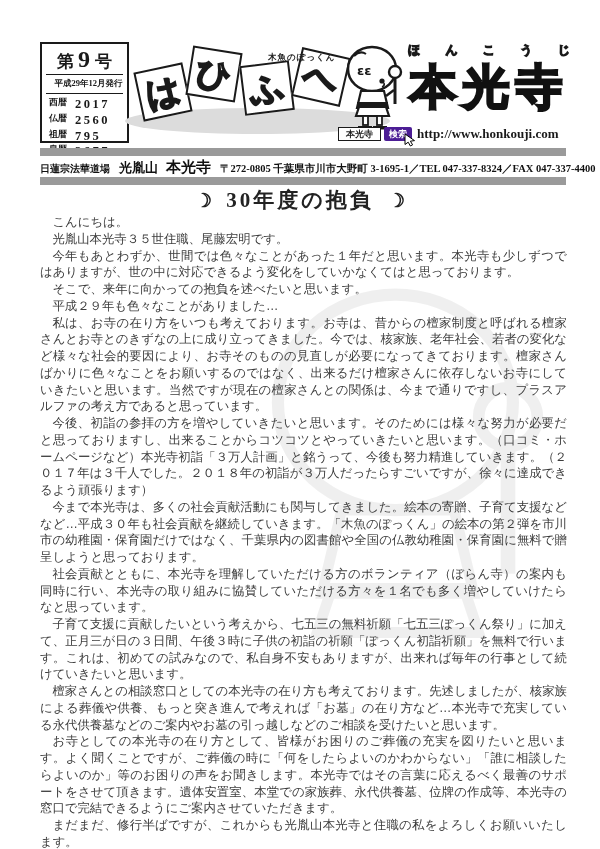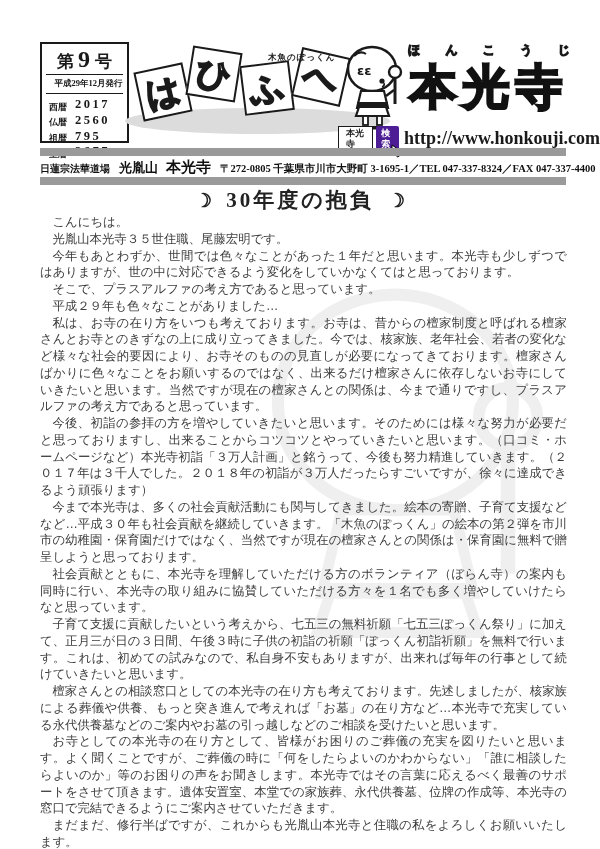--- a/index.html
+++ b/index.html
@@ -11,21 +11,21 @@
 
   .issue-box{position:absolute;left:40px;top:42px;width:89px;height:101px;
              border:2.5px solid #1a1a1a;background:#fff;box-sizing:border-box;
              font-family:"Liberation Serif","DejaVu Serif",serif;text-align:center;}
   .issue-no{padding-top:2px;font-weight:bold;line-height:1.1;}
   .issue-no .pfx,.issue-no .sfx{font-size:17px;}
   .issue-no .num{font-size:24px;letter-spacing:1px;}
   .issue-rule{border-top:1.5px solid #1a1a1a;margin:2px 4px;}
   .pub-date{font-size:8.5px;font-weight:bold;letter-spacing:0;padding:1px 0 1px 8px;}
   .era-table{padding:1px 6px 0 7px;}
-  .era-row{display:flex;align-items:flex-end;line-height:1.25;}
+  .era-row{display:flex;align-items:flex-start;line-height:1.25;}
   .era-label{font-size:9px;font-weight:bold;width:22px;text-align:left;}
   .era-value{font-size:12.5px;font-weight:bold;letter-spacing:2.5px;margin-left:4px;}
 
   .tile-shadow{position:absolute;left:125px;top:108px;width:265px;height:26px;
                background:#dcdcdc;border-radius:50%;}
 
   .tile{position:absolute;width:50px;height:50px;background:#fff;border:2.5px solid #1a1a1a;
         display:flex;align-items:center;justify-content:center;box-sizing:border-box;}
   .tile-char{font-size:34px;font-weight:bold;color:#fff;
              -webkit-text-stroke:2px #1a1a1a;line-height:1;}
@@ -45,21 +45,21 @@
                letter-spacing:6px;line-height:1.1;-webkit-text-stroke:2.5px #111;
                font-family:"Liberation Sans","DejaVu Sans",sans-serif;}
 
   .searchbar{position:absolute;left:338px;top:126px;display:flex;align-items:center;}
   .query-box{border:1.5px solid #1a1a1a;font-size:9px;font-weight:bold;
              font-family:"Liberation Serif","DejaVu Serif",serif;
              padding:1px 7px;background:#fff;line-height:1.2;}
   .search-chip{position:relative;background:#4c1d95;color:#fff;font-size:9px;font-weight:bold;
                padding:2px 5px;margin-left:3px;line-height:1.2;border-radius:2px;}
   .search-chip svg{position:absolute;right:-4px;bottom:-6px;}
-  .url{margin-left:5px;font-size:18px;font-weight:bold;
+  .url{margin-left:5px;font-size:13px;font-weight:bold;
        font-family:"Liberation Serif","DejaVu Serif",serif;letter-spacing:0;}
 
   
   .bar{position:absolute;left:40px;width:526px;height:8px;background:#9a9a9a;}
   .bar1{top:148px;}
   .bar2{top:177px;}
   .address{position:absolute;left:40px;top:158px;width:526px;white-space:nowrap;
            font-family:"Liberation Serif","DejaVu Serif",serif;font-weight:bold;color:#111;}
   .address .sect{font-size:10px;}
   .address .mount{font-size:13px;margin-left:5px;}
@@ -195,25 +195,25 @@
       <line x1="49" y1="60" x2="49" y2="33" stroke="#000" stroke-width="3"></line>
       <path d="M15 47 L38 47 L42 64 L11 64 Z" fill="none" stroke="#000" stroke-width="2.2"></path>
       <path d="M13 63 L40 63 L43 72 L10 72 Z" fill="none" stroke="#000" stroke-width="2.2"></path>
     </svg>
   </div>
 
   <main class="body-text">
     <p>こんにちは。</p>
     <p>光胤山本光寺３５世住職、尾藤宏明です。</p>
     <p>今年もあとわずか、世間では色々なことがあった１年だと思います。本光寺も少しずつではありますが、世の中に対応できるよう変化をしていかなくてはと思っております。</p>
-    <p>そこで、プラスアルファの考え方であると思っています。</p>
+    <p>そこで、来年に向かっての抱負を述べたいと思います。</p>
     <p>平成２９年も色々なことがありました…</p>
     <p>私は、お寺の在り方をいつも考えております。お寺は、昔からの檀家制度と呼ばれる檀家さんとお寺とのきずなの上に成り立ってきました。今では、核家族、老年社会、若者の変化など様々な社会的要因により、お寺そのものの見直しが必要になってきております。檀家さんばかりに色々なことをお願いするのではなく、出来るだけ檀家さんに依存しないお寺にしていきたいと思います。当然ですが現在の檀家さんとの関係は、今まで通りですし、プラスアルファの考え方であると思っています。</p>
     <p>今後、初詣の参拝の方を増やしていきたいと思います。そのためには様々な努力が必要だと思っておりますし、出来ることからコツコツとやっていきたいと思います。（口コミ・ホームページなど）本光寺初詣「３万人計画」と銘うって、今後も努力精進していきます。（２０１７年は３千人でした。２０１８年の初詣が３万人だったらすごいですが、徐々に達成できるよう頑張ります）</p>
-    <p>今まで本光寺は、多くの社会貢献活動にも関与してきました。絵本の寄贈、子育て支援などなど…平成３０年も社会貢献を継続していきます。「木魚のぽっくん」の絵本の第２弾を市川市の幼稚園・保育園だけではなく、当然ですが現在の檀家さんとの関係は・保育園に無料で贈呈しようと思っております。</p>
+    <p>今まで本光寺は、多くの社会貢献活動にも関与してきました。絵本の寄贈、子育て支援などなど…平成３０年も社会貢献を継続していきます。「木魚のぽっくん」の絵本の第２弾を市川市の幼稚園・保育園だけではなく、千葉県内の図書館や全国の仏教幼稚園・保育園に無料で贈呈しようと思っております。</p>
     <p>社会貢献とともに、本光寺を理解していただける方のボランティア（ぼらん寺）の案内も同時に行い、本光寺の取り組みに協賛していただける方々を１名でも多く増やしていけたらなと思っています。</p>
     <p>子育て支援に貢献したいという考えから、七五三の無料祈願「七五三ぽっくん祭り」に加えて、正月三が日の３日間、午後３時に子供の初詣の祈願「ぽっくん初詣祈願」を無料で行います。これは、初めての試みなので、私自身不安もありますが、出来れば毎年の行事として続けていきたいと思います。</p>
     <p>檀家さんとの相談窓口としての本光寺の在り方も考えております。先述しましたが、核家族による葬儀や供養、もっと突き進んで考えれば「お墓」の在り方など…本光寺で充実している永代供養墓などのご案内やお墓の引っ越しなどのご相談を受けたいと思います。</p>
     <p>お寺としての本光寺の在り方として、皆様がお困りのご葬儀の充実を図りたいと思います。よく聞くことですが、ご葬儀の時に「何をしたらよいのかわからない」「誰に相談したらよいのか」等のお困りの声をお聞きします。本光寺ではその言葉に応えるべく最善のサポートをさせて頂きます。遺体安置室、本堂での家族葬、永代供養墓、位牌の作成等、本光寺の窓口で完結できるようにご案内させていただきます。</p>
     <p>まだまだ、修行半ばですが、これからも光胤山本光寺と住職の私をよろしくお願いいたします。</p>
   </main>
 
 </div>
 
 </body></html>

